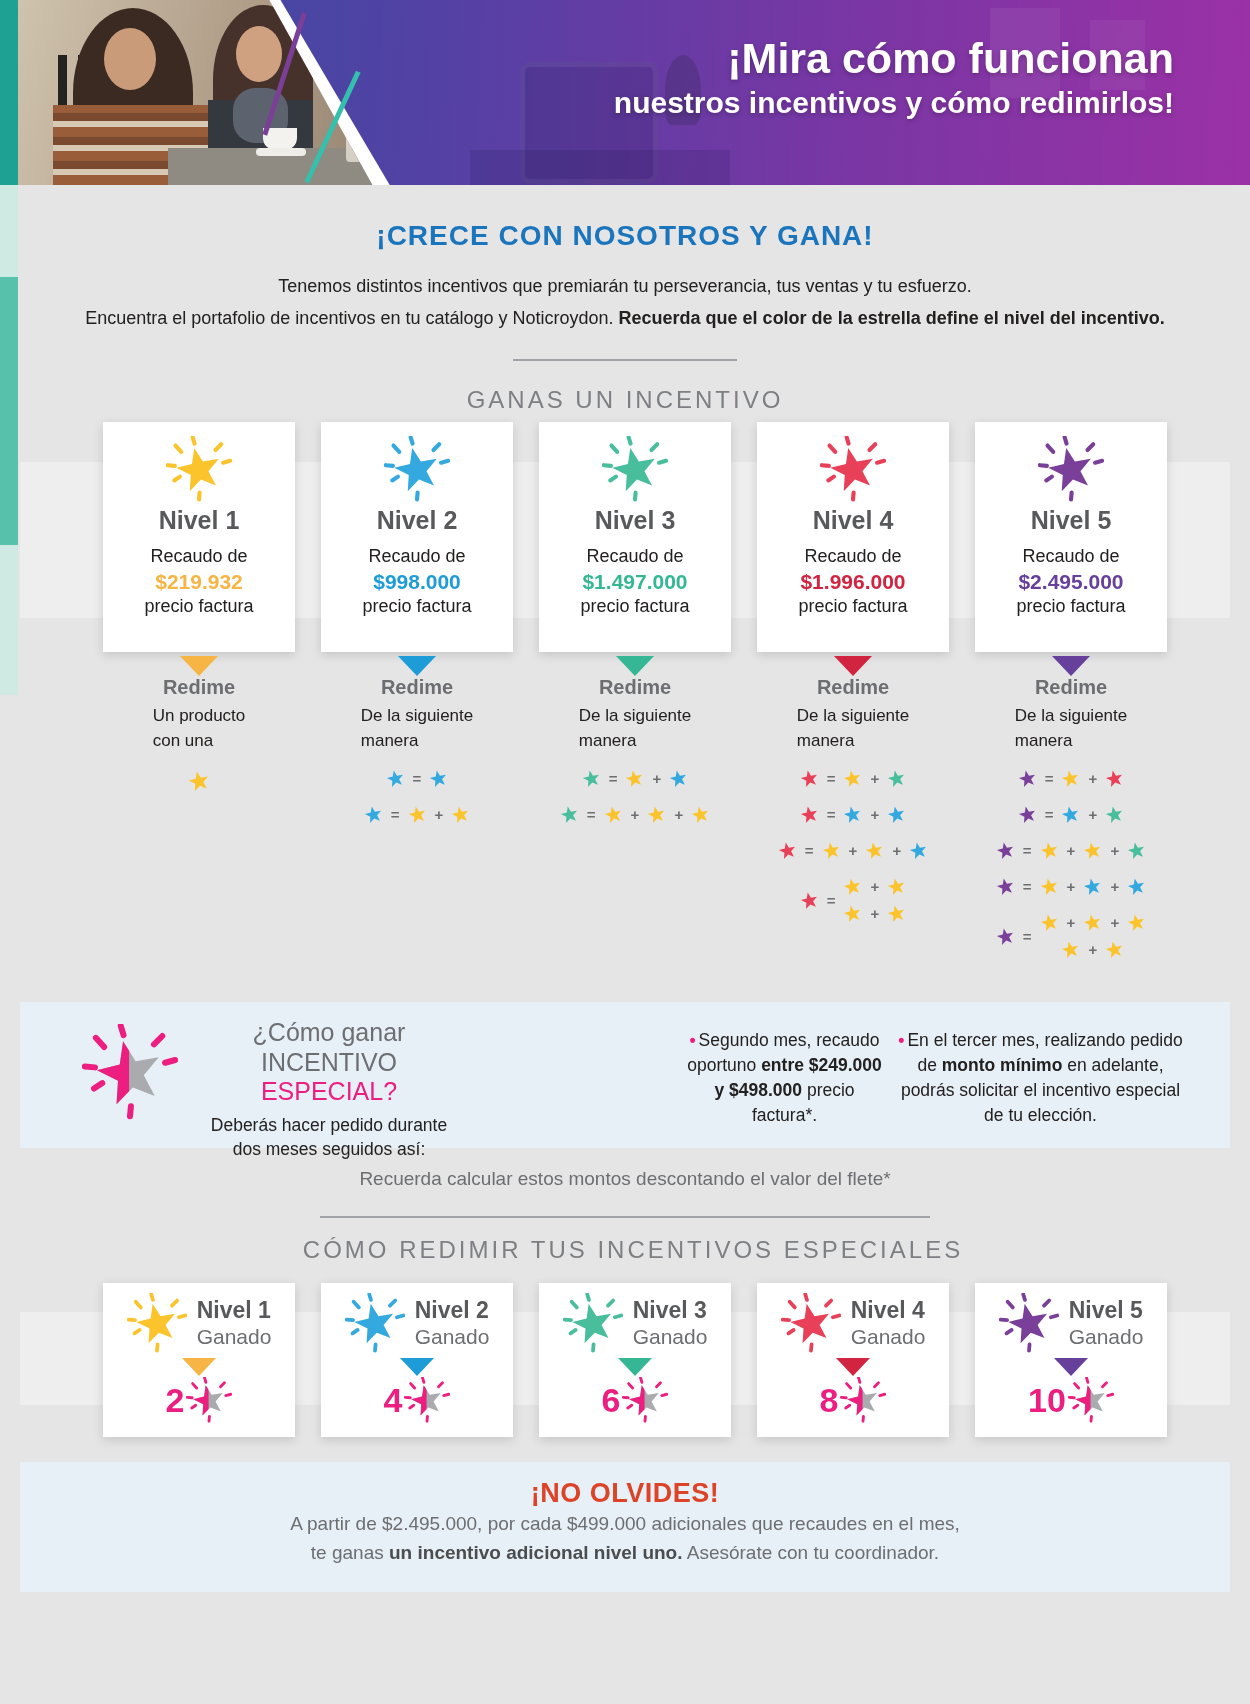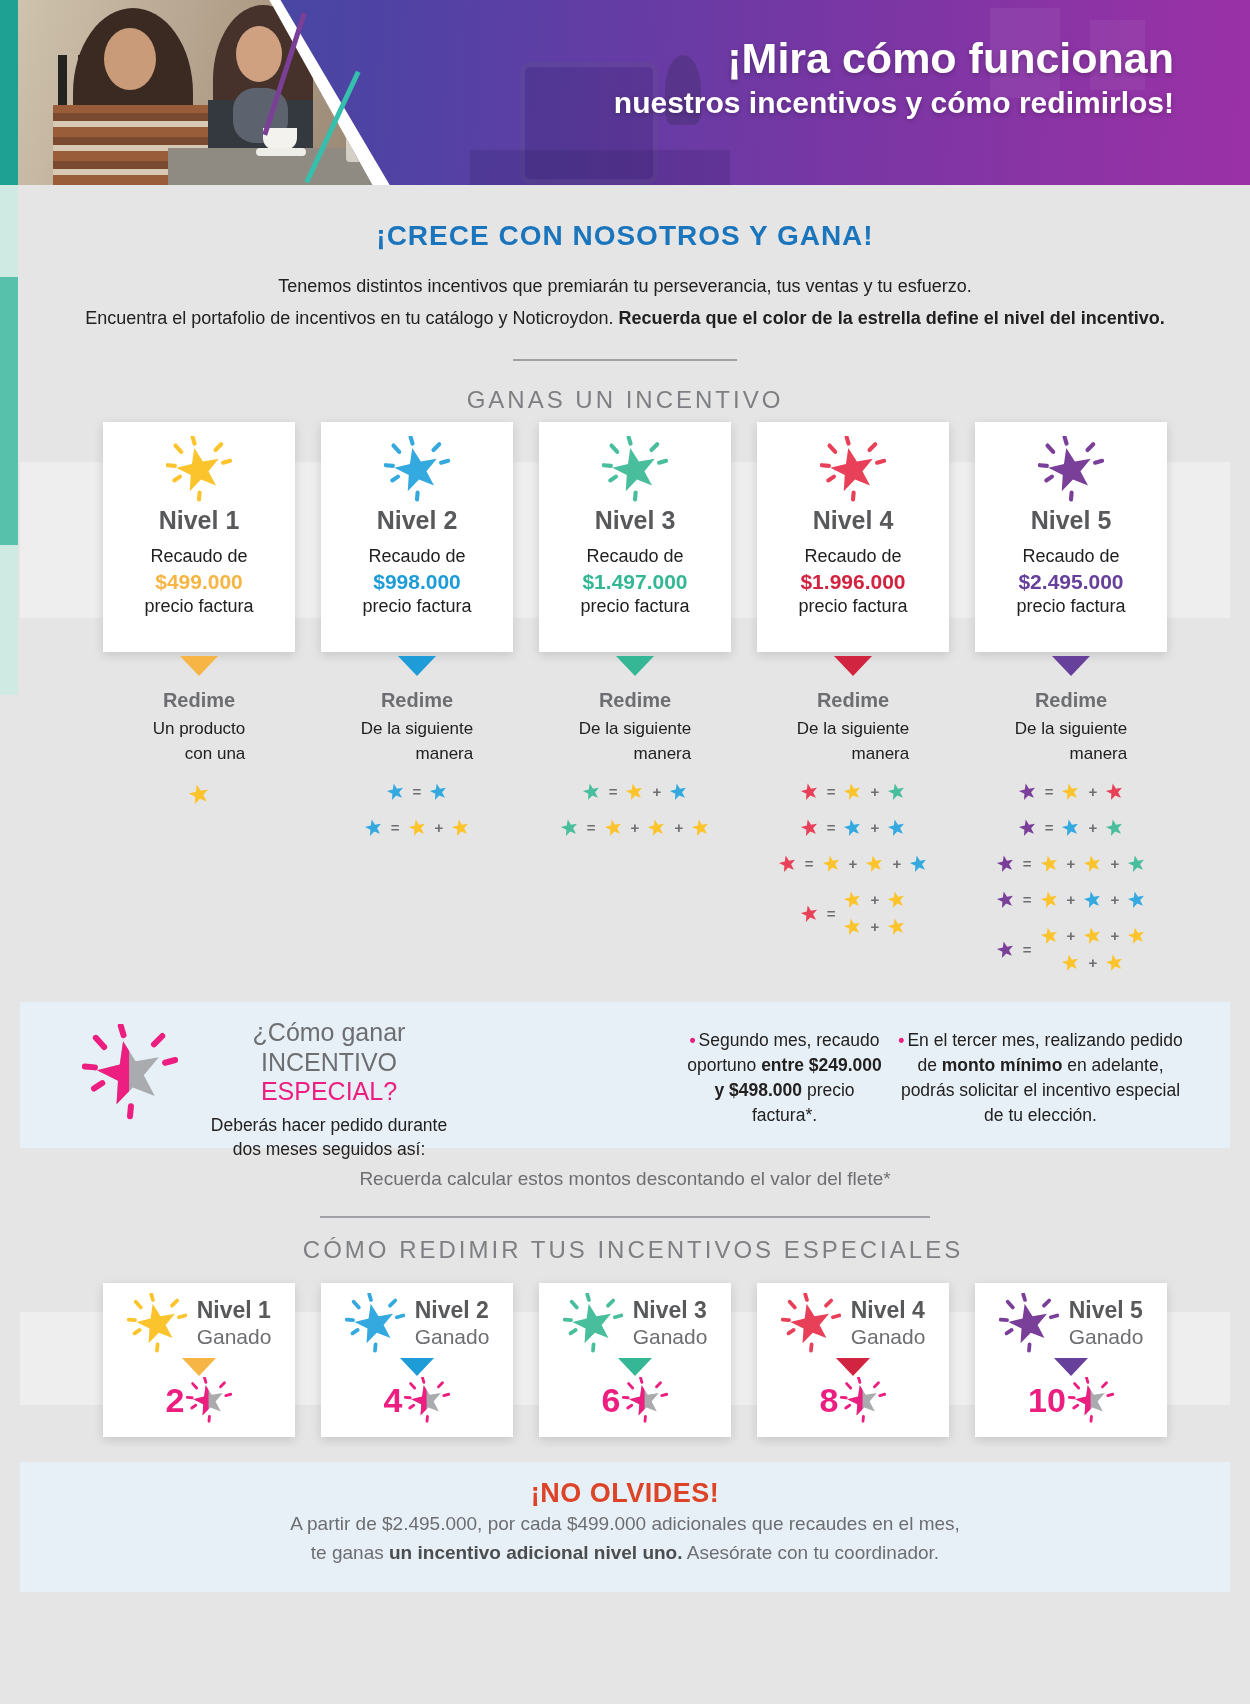--- a/index.html
+++ b/index.html
@@ -66,22 +66,22 @@
          display:flex;flex-direction:column;align-items:center;padding-top:14px;box-sizing:border-box;}
   .star-wrap{display:inline-flex;line-height:0;}
   .lvl-name{font-size:25px;font-weight:bold;color:#58595B;margin-top:4px;}
   .lvl-recaudo{font-size:18px;margin-top:11px;}
   .lvl-amount{font-size:21px;font-weight:bold;margin-top:3px;}
   .lvl-precio{font-size:18px;margin-top:2px;}
   
   #under-row{position:absolute;left:103px;top:656px;display:flex;gap:26px;}
   .ucol{width:192px;display:flex;flex-direction:column;align-items:center;}
   .tri{width:0;height:0;border-left:19px solid transparent;border-right:19px solid transparent;border-top:20px solid #ccc;}
-  .redime{margin-top:13px;font-size:20px;font-weight:bold;color:#6D6E71;}
-  .redime-lines{margin-top:5px;font-size:17px;color:#232020;text-align:right;line-height:1.45;}
+  .redime{font-size:20px;font-weight:bold;color:#6D6E71;}
+  .redime-lines{margin-top:5px;font-size:17px;color:#232020;text-align:left;line-height:1.45;}
   .eqs{margin-top:13px;display:flex;flex-direction:column;align-items:center;gap:11px;}
   .eq-row{display:flex;align-items:center;gap:4px;}
   .eq-sym{font-size:15px;font-weight:bold;color:#6D6E71;padding:0 1px;}
   .eq-col{display:flex;flex-direction:column;align-items:center;gap:2px;}
   .eq-line{display:flex;align-items:center;gap:4px;}
   
   #special-band{position:absolute;left:20px;top:1002px;width:1210px;height:146px;background:#E7F0F7;}
   #special-icon{position:absolute;left:62px;top:22px;}
   .sp-head{position:absolute;left:178px;top:16px;width:262px;text-align:center;}
   .sp-q{font-size:25px;font-weight:normal;color:#6D6E71;line-height:1.18;}
@@ -169,21 +169,21 @@
             <line x1="40" y1="2" x2="43" y2="12" stroke="#FBC42D" stroke-width="6.5" stroke-linecap="round"></line>
             <line x1="85" y1="13" x2="76" y2="22" stroke="#FBC42D" stroke-width="6.5" stroke-linecap="round"></line>
             <line x1="1" y1="46" x2="12" y2="47" stroke="#FBC42D" stroke-width="6.5" stroke-linecap="round"></line>
             <line x1="88" y1="42" x2="99" y2="39" stroke="#FBC42D" stroke-width="6.5" stroke-linecap="round"></line>
             <line x1="11" y1="70" x2="20" y2="64" stroke="#FBC42D" stroke-width="6.5" stroke-linecap="round"></line>
             <line x1="51" y1="89" x2="50" y2="100" stroke="#FBC42D" stroke-width="6.5" stroke-linecap="round"></line>
           </svg>
         </span>
         <div class="lvl-name">Nivel 1</div>
         <div class="lvl-recaudo">Recaudo de</div>
-        <div class="lvl-amount" style="color:#F6B545">$499.000</div>
+        <div class="lvl-amount" style="color:#F6B545">$219.932</div>
         <div class="lvl-precio">precio factura</div>
       </div>
       <div class="card1">
         <span class="star-wrap">
           <svg width="66" height="66" viewBox="0 0 100 104">
             <polygon points="42.5,18.8 56.1,40.3 81.2,36.0 64.9,55.6 76.8,78.1 53.1,68.7 35.4,86.9 37.0,61.5 14.2,50.2 38.9,44.0" fill="#33A9E0"></polygon>
             <line x1="13" y1="15" x2="22" y2="25" stroke="#33A9E0" stroke-width="6.5" stroke-linecap="round"></line>
             <line x1="40" y1="2" x2="43" y2="12" stroke="#33A9E0" stroke-width="6.5" stroke-linecap="round"></line>
             <line x1="85" y1="13" x2="76" y2="22" stroke="#33A9E0" stroke-width="6.5" stroke-linecap="round"></line>
             <line x1="1" y1="46" x2="12" y2="47" stroke="#33A9E0" stroke-width="6.5" stroke-linecap="round"></line>

